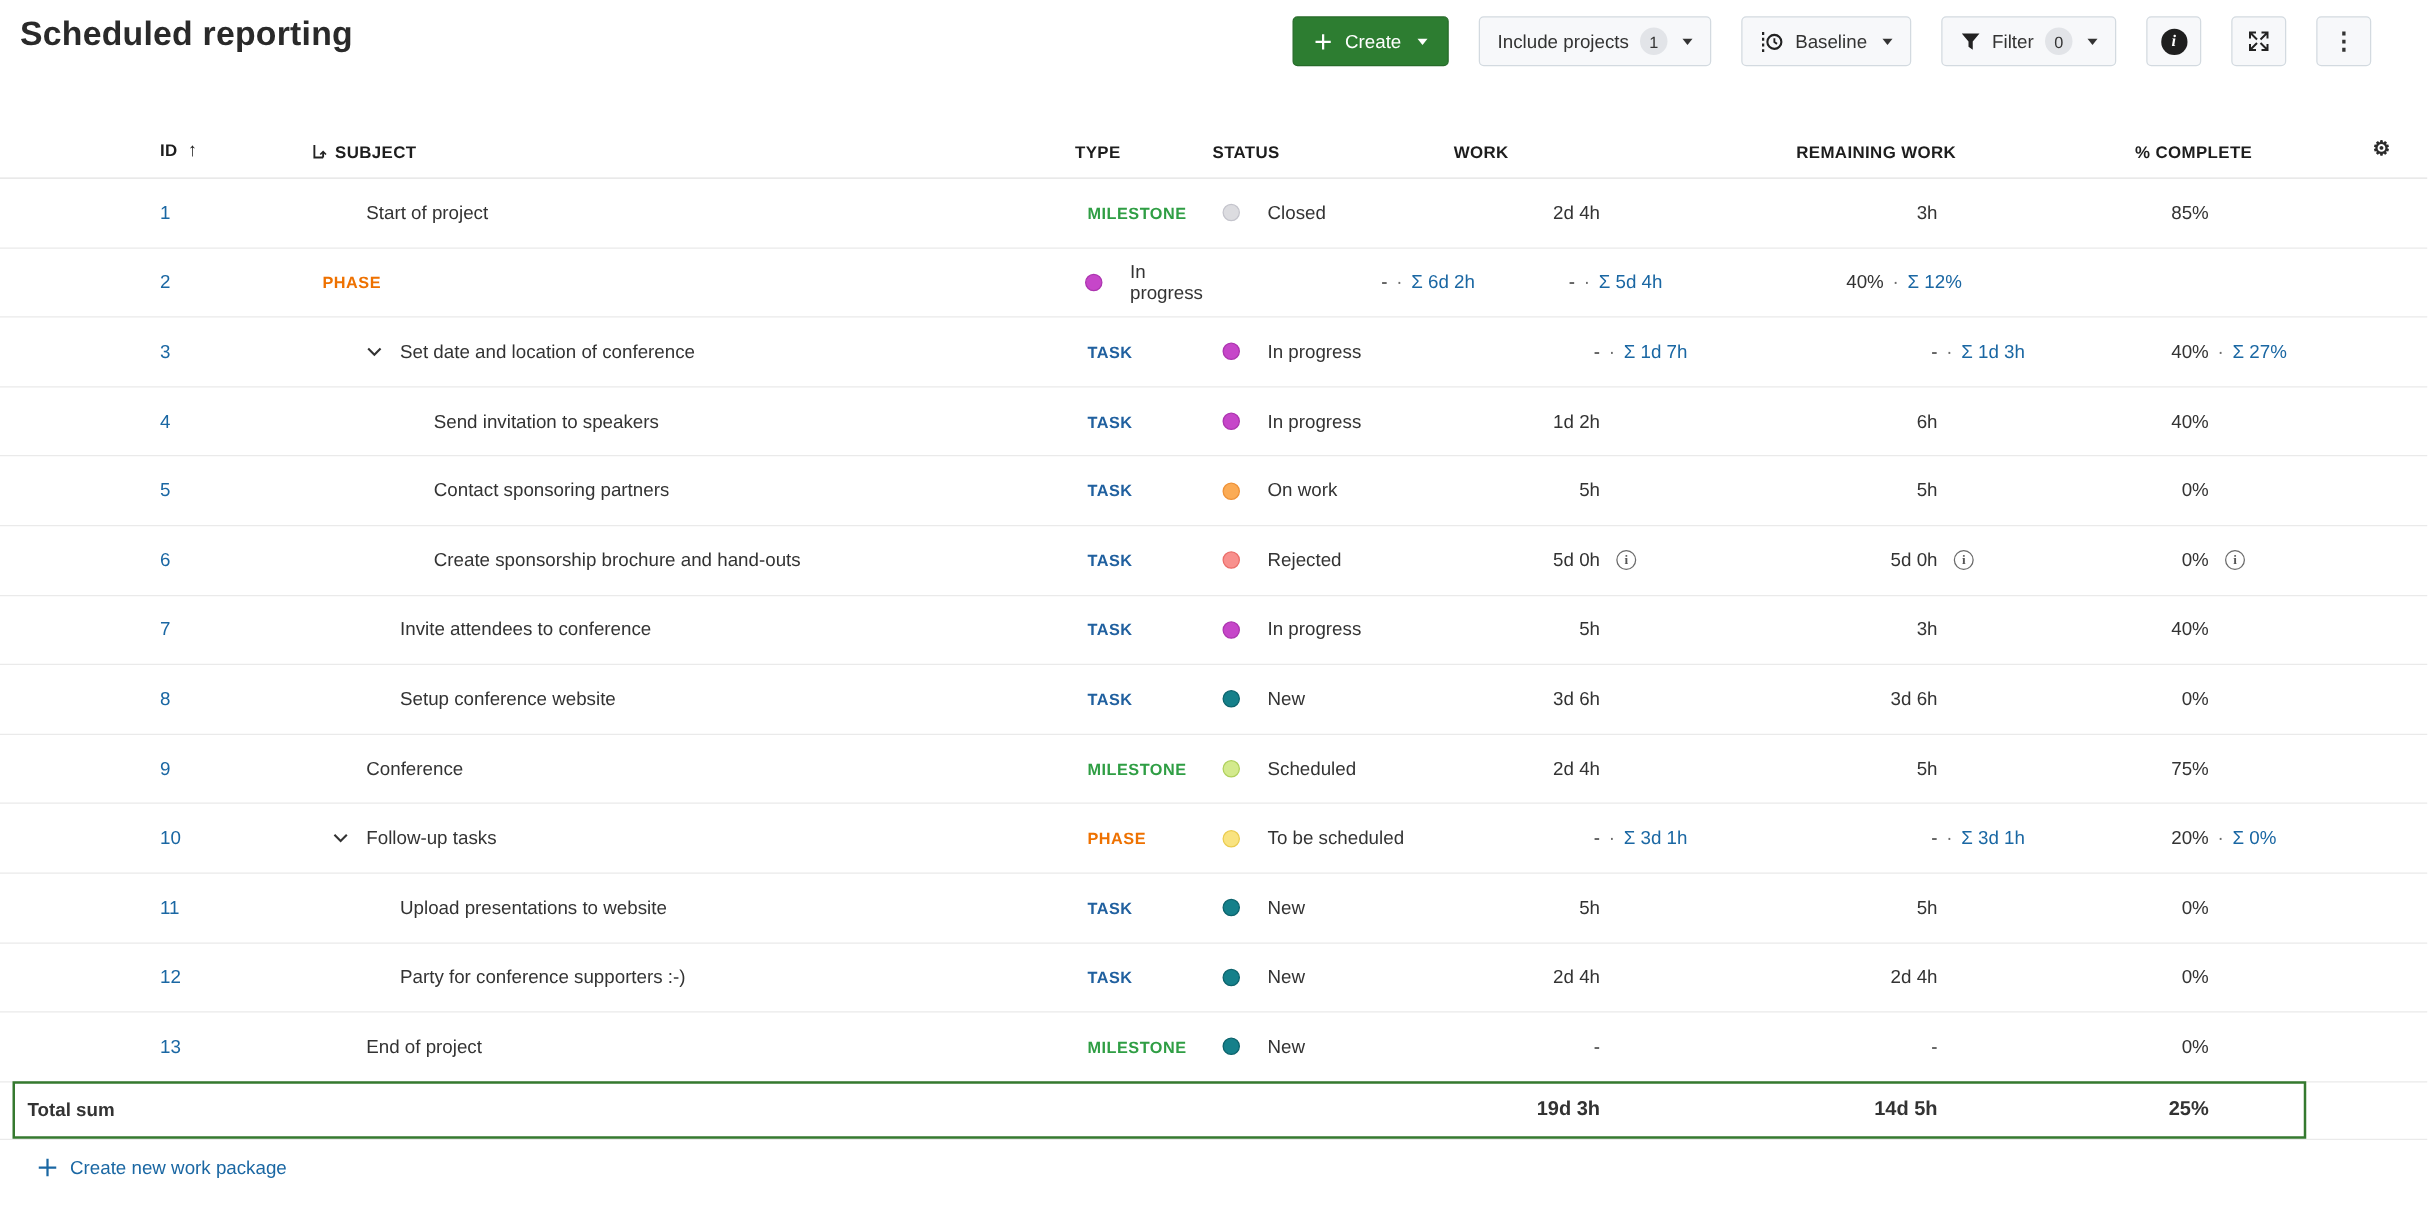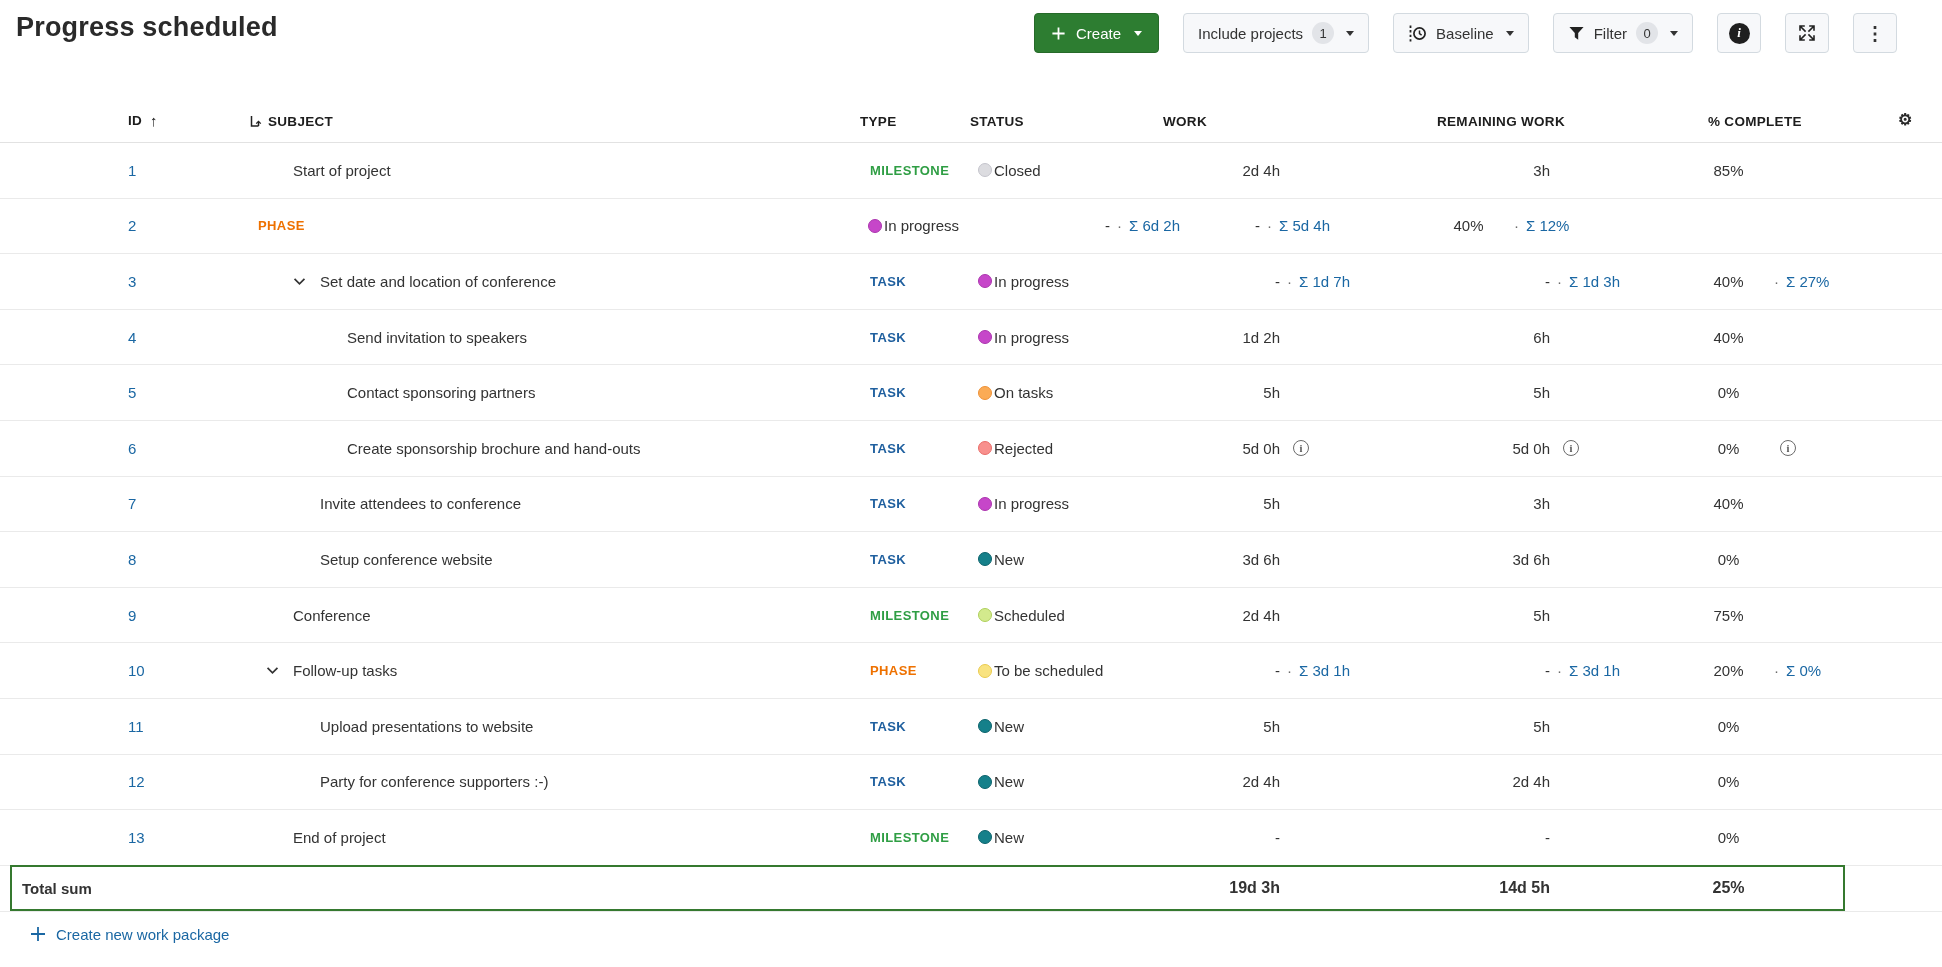--- a/index.html
+++ b/index.html
@@ -36,24 +36,24 @@
   .h-gear { padding-left:8px; font-size:16px; color:#2b2b2b; }
 
   .wp-row { height:55.6px; border-bottom:1px solid #EAEAEA; font-size:15px; align-items:center; cursor:pointer; }
   .cell { display:flex; align-items:center; min-width:0; }
   .c-id { padding-left:128px; }
   .id-link { color:#1A67A3; text-decoration:none; }
   .chev { width:27px; display:inline-flex; align-items:center; flex:none; }
   .chev.hidden-chev { visibility:hidden; }
   .subject-text { white-space:nowrap; overflow:hidden; text-overflow:ellipsis; }
   .type-label { padding-left:10px; font-size:13px; font-weight:700; letter-spacing:.4px; }
-  .c-status { gap:2px; padding-left:8px; }
+  .c-status { gap:22px; padding-left:8px; }
   .status-dot { width:14px; height:14px; border-radius:50%; border:1px solid transparent; flex:none; }
   .val-main { text-align:right; flex:none; white-space:nowrap; }
-  .c-work .val-main { width:140px; } .c-remaining .val-main { width:120px; } .c-percent .val-main { width:77px;text-align:center; }
+  .c-work .val-main { width:140px; } .c-remaining .val-main { width:120px; } .c-percent .val-main { width:77px; }
   .val-suffix { display:inline-flex; align-items:center; gap:7px; margin-left:7px; white-space:nowrap; }
   .sep { color:#6b6b6b; }
   .sum-link { color:#1A67A3; cursor:pointer; }
   .info-badge { width:16px; height:16px; border-radius:50%; border:1.3px solid #6a6a6a; color:#555;
     font:700 10.5px "Liberation Serif", serif; display:inline-flex; align-items:center; justify-content:center;
     margin-left:6px; flex:none; cursor:pointer; }
 
   .total-row { position:relative; height:46px; font-weight:700; border-bottom:1px solid #EAEAEA; align-items:center; }
   .total-box { position:absolute; left:10px; right:97px; top:-1px; bottom:0; border:2px solid #35792F; pointer-events:none; }
   .total-label { padding-left:22px; font-size:15px; }
@@ -61,21 +61,21 @@
 
   .footer-link { display:inline-flex; align-items:center; gap:10px; margin:14px 0 0 30px;
     color:#1A67A3; font-size:15px; cursor:pointer; }
 
   .icon-svg { display:block; }
 </style>
 </head>
 <body>
 
 <div class="topbar">
-  <h1 class="page-title">Progress scheduled</h1>
+  <h1 class="page-title">Scheduled reporting</h1>
   <div class="toolbar">
     <button class="btn btn-create">
       <svg class="icon-svg" width="15" height="15" viewBox="0 0 16 16">
           <path d="M8 1.5v13M1.5 8h13" stroke="#fff" stroke-width="1.9"></path>
         </svg>
       <span>Create</span>
       <span class="caret"></span>
     </button>
     <button class="btn btn-light">
       <span>Include projects</span>
@@ -310,21 +310,21 @@
               <path d="M1.5 2l5.5 5.5L12.5 2"></path>
             </svg>
       </span>
       <span class="subject-text">Contact sponsoring partners</span>
     </div>
     <div class="cell c-type">
           <span class="type-label" style="color: rgb(32, 96, 159);">TASK</span>
         </div>
     <div class="cell c-status">
       <span class="status-dot" style="background: rgb(251, 171, 85); border-color: rgb(238, 145, 55);"></span>
-      <span class="status-text">On tasks</span>
+      <span class="status-text">On work</span>
     </div>
     <div class="cell c-work">
           <span class="val-main">5h</span>
           <span class="val-suffix"></span>
         </div>
     <div class="cell c-remaining">
           <span class="val-main">5h</span>
           <span class="val-suffix"></span>
         </div>
     <div class="cell c-percent">

